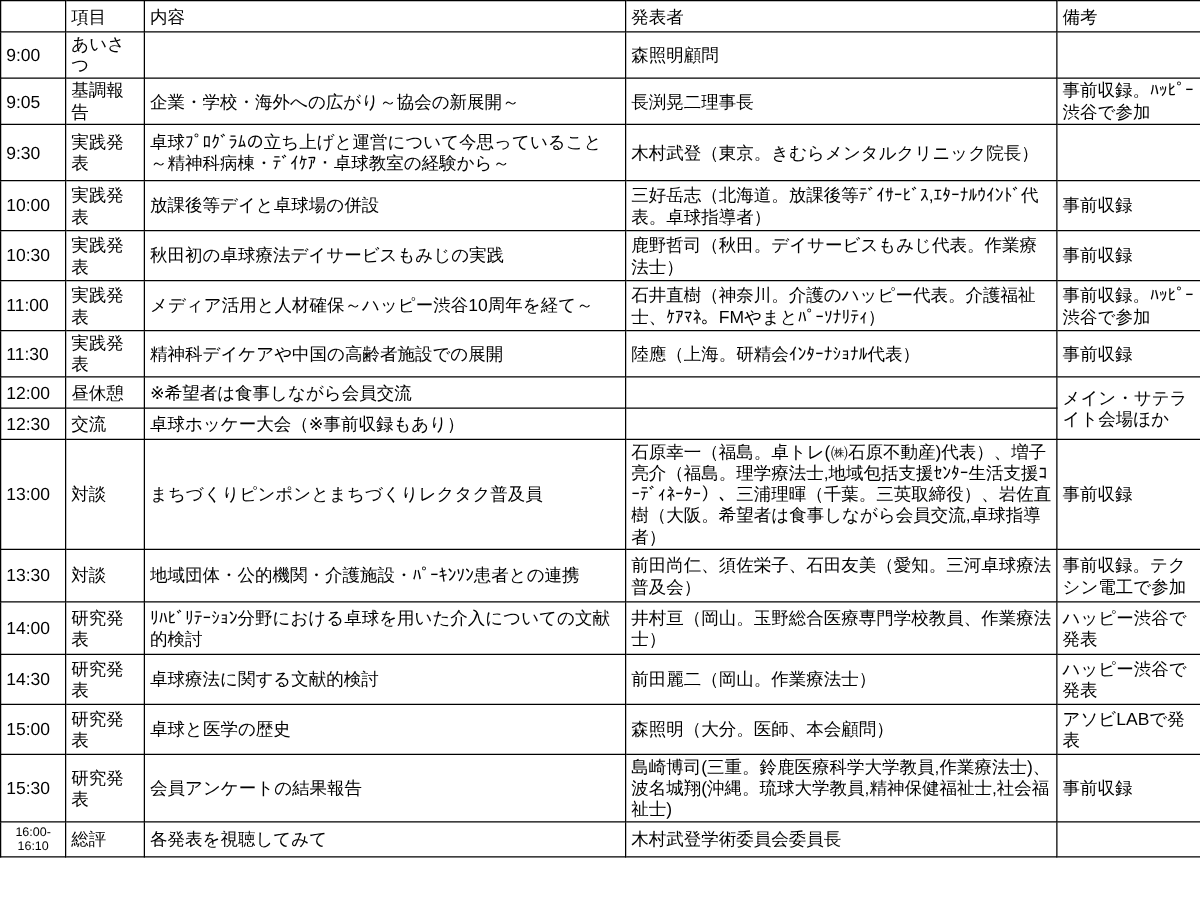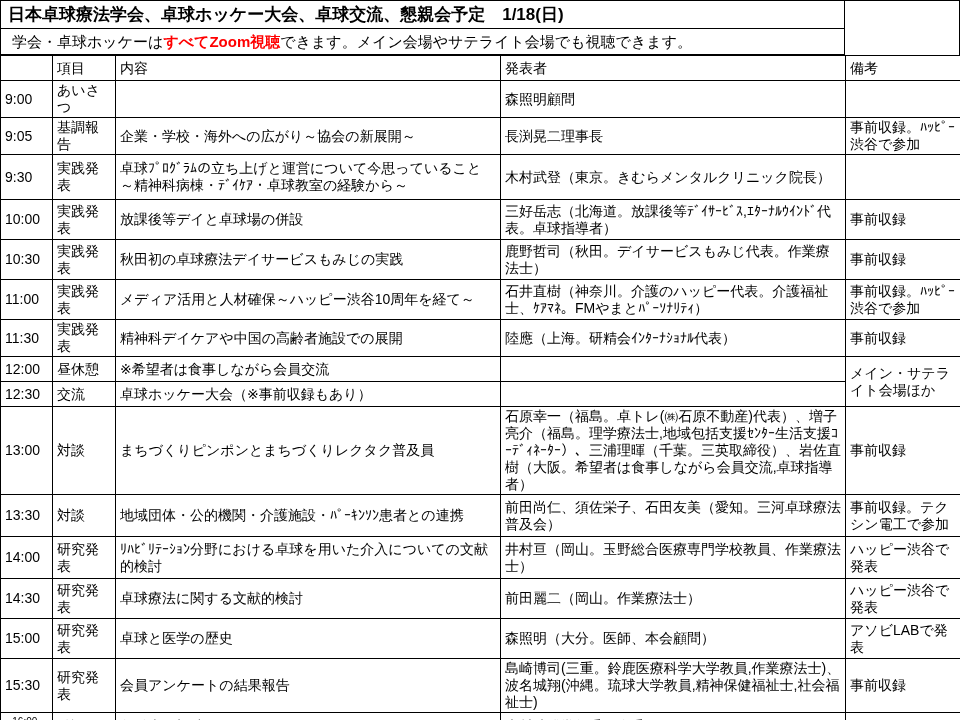--- a/index.html
+++ b/index.html
@@ -49,29 +49,20 @@
   td.csmall{font-size:12px;line-height:15px;}
   td.psmall{font-size:11px;line-height:14px;padding:0 3px;}
   td.pre{white-space:pre-wrap;}
   td.bold{font-weight:bold;border-radius:17px;}
 </style>
 </head>
 <body>
 
 <div class="sheet">
 
-  <div class="topband">
-    <div class="titlebox">
-      <div class="title-row">日本卓球療法学会、卓球ホッケー大会、卓球交流、懇親会予定　1/18(日)</div>
-      <div class="subtitle-row">
-        <span>学会・卓球ホッケーは</span><span class="hl" style="color: rgb(255, 0, 0);">すべてZoom視聴</span><span>できます。メイン会場やサテライト会場でも視聴できます。</span>
-      </div>
-    </div>
-    <div class="topright"></div>
-  </div>
 
   <table class="sched">
     <colgroup>
       <col style="width:52px">
         <col style="width:63px">
         <col style="width:385px">
         <col style="width:345px">
         <col style="width:115px">
     </colgroup>
     <thead>

